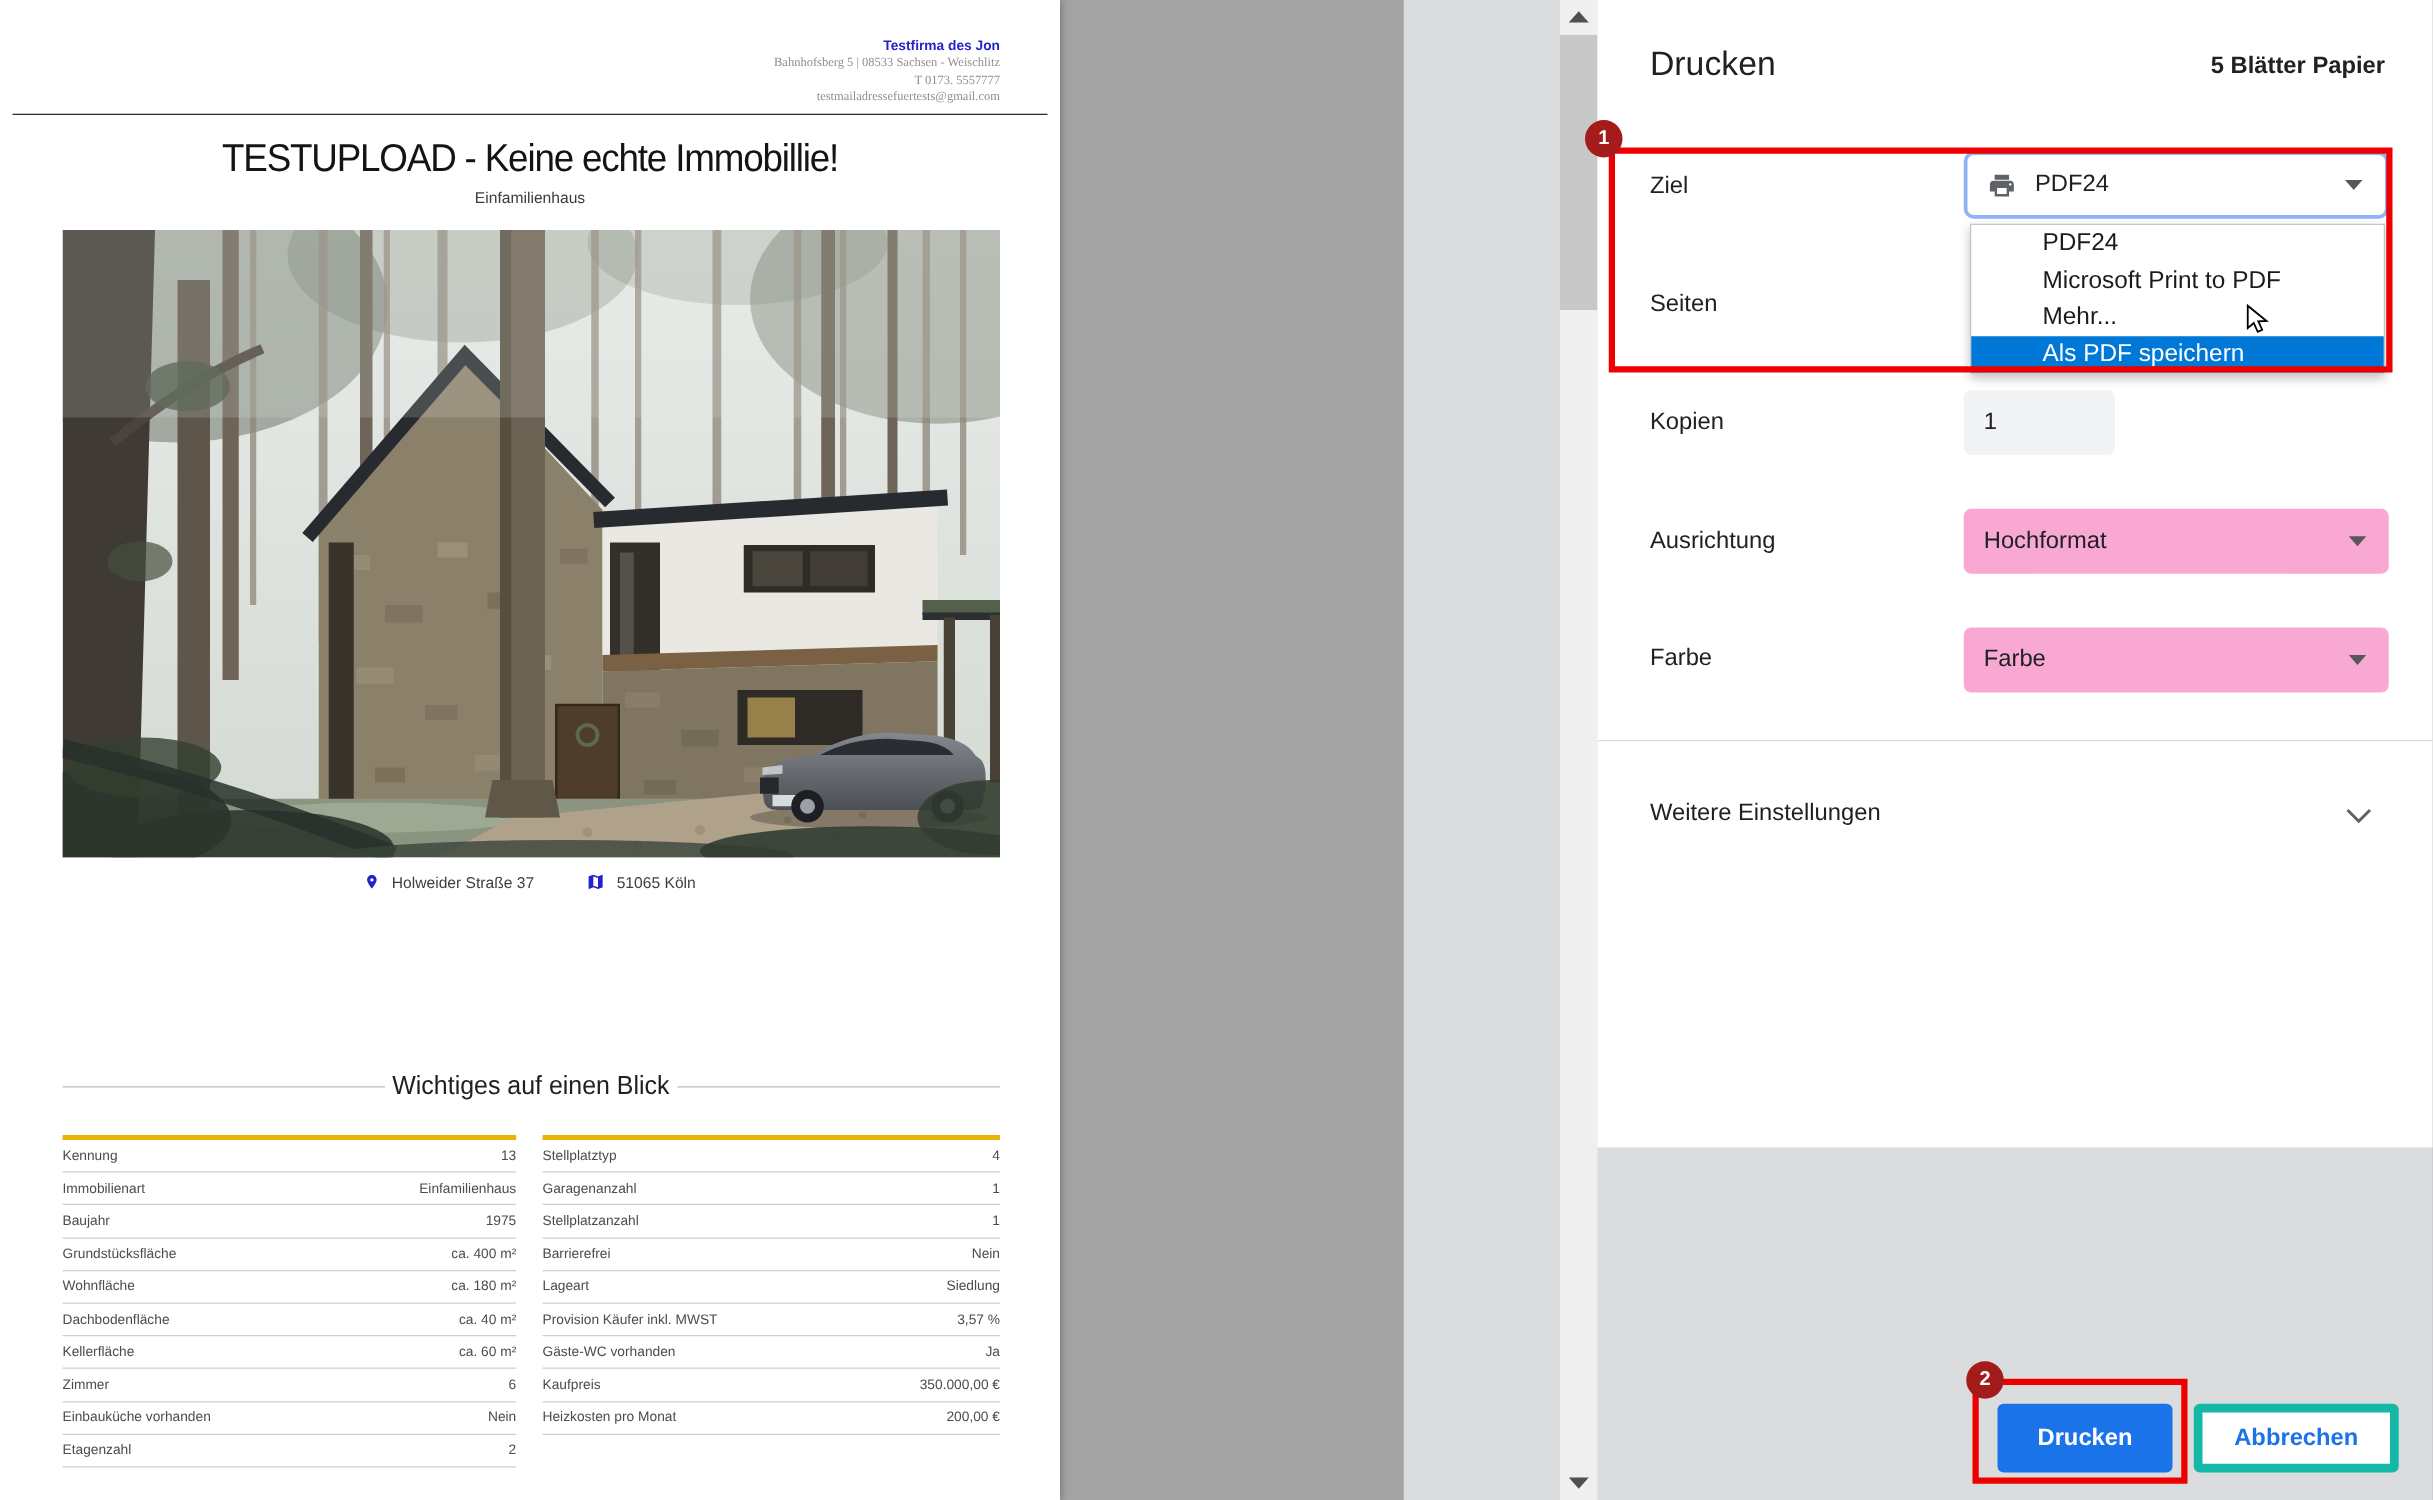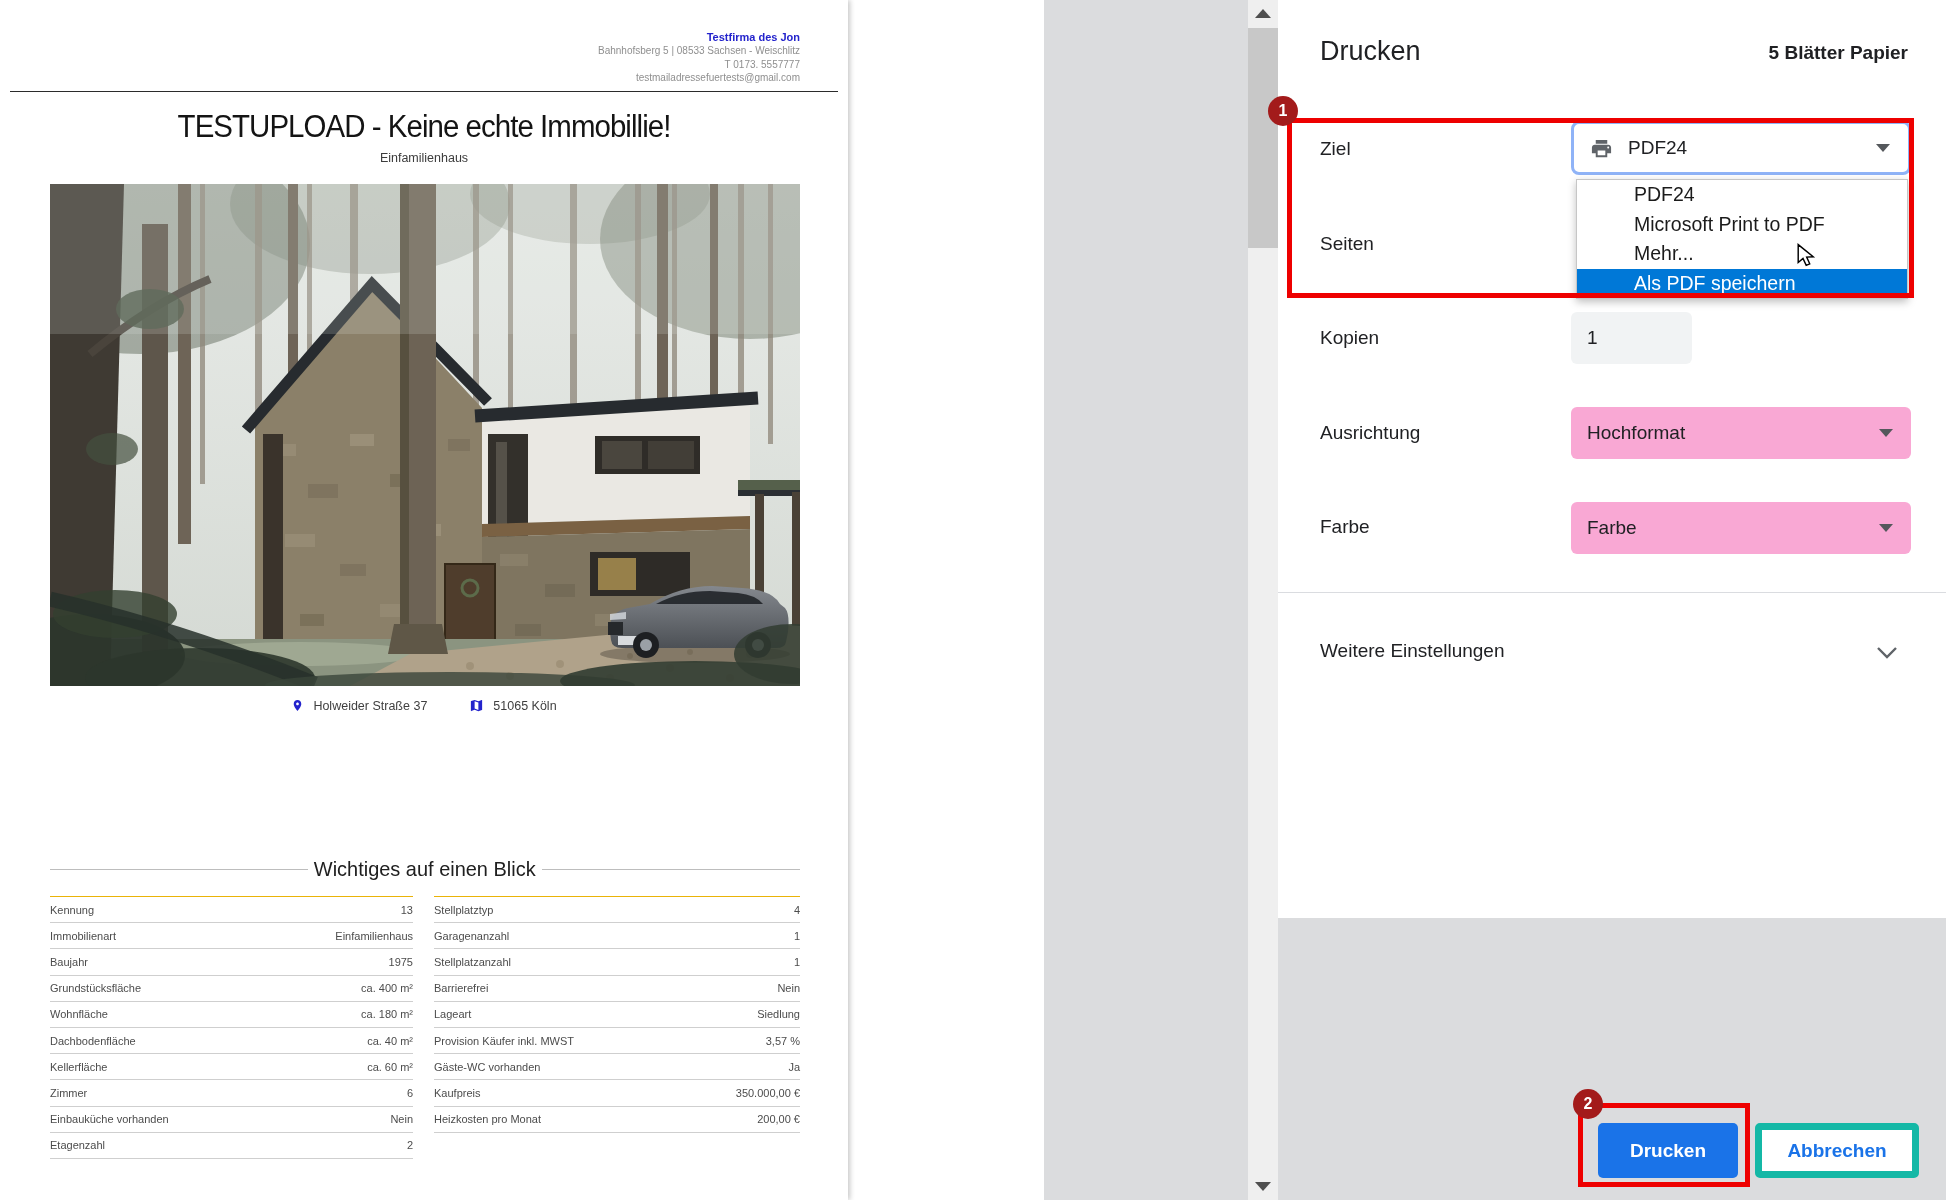--- a/index.html
+++ b/index.html
@@ -1,47 +1,47 @@
 <!DOCTYPE html>
 <html><head>
 <meta charset="utf-8">
 <style>
   * { margin:0; padding:0; box-sizing:border-box; }
   html,body { width:1946px; height:1200px; overflow:hidden; background:#dbdcde;
               font-family:"Liberation Sans", sans-serif; }
 
   
-  .preview { position:absolute; left:0; top:0; width:1044px; height:1200px; background:#ffffff; }
+  .preview { position:absolute; left:0; top:0; width:1123px; height:1200px; background:#a3a3a3; }
   .page { position:absolute; left:0; top:0; width:848px; height:1200px; background:#ffffff;
           box-shadow:2px 0 5px rgba(0,0,0,.22); }
 
   .doc-header { position:absolute; top:30px; right:48px; text-align:right; }
   .company-name { color:#2323cc; font-weight:bold; font-size:11px; line-height:14px; }
-  .company-line { color:#8f8f8f; font-size:10px; line-height:13.5px; }
+  .company-line { color:#8f8f8f; font-size:10px; line-height:13.5px;font-family:Liberation Serif, serif; }
   .header-rule { position:absolute; top:91px; left:10px; right:10px; height:0; border-top:1.5px solid #2b2b2b; }
 
   .doc-title { position:absolute; top:109px; left:0; width:848px; text-align:center;
                font-size:31px; color:#141414; letter-spacing:-1px; transform:scaleX(.95); font-weight:500; }
   .doc-subtitle { position:absolute; top:151px; left:0; width:848px; text-align:center;
                   font-size:12.5px; color:#3c3c3c; }
 
   .photo { position:absolute; left:50px; top:184px; width:750px; height:502px; overflow:hidden; }
   .photo svg { display:block; }
 
   .addr-row { position:absolute; top:697px; left:0; width:848px; display:flex; justify-content:center;
               align-items:center; gap:9px; font-size:12.5px; color:#3f3f3f; }
   .addr-row .gap { width:24px; }
   .addr-row svg { display:block; }
 
   .facts-heading { position:absolute; top:857px; left:50px; width:750px; display:flex; align-items:center; }
   .facts-heading .line { flex:1; border-top:1px solid #bdbdbd; }
   .facts-heading .txt { font-size:21px; color:#202020; transform:scaleX(.95); white-space:nowrap; }
 
   .facts { position:absolute; top:896px; left:50px; width:750px; display:flex; justify-content:space-between; }
-  .fcol { width:363px; border-top:1px solid #eab308; }
+  .fcol { width:363px; border-top:4px solid #eab308;margin-top:12px; }
   .fcol.right { width:366px; }
   .frow { height:26.2px; display:flex; justify-content:space-between; align-items:center;
           border-bottom:1px solid #cfcfcf; font-size:11px; color:#4c4c4c; }
 
   
   .scrollbar { position:absolute; left:1248px; top:0; width:30px; height:1200px; background:#efefef; }
   .sb-up { position:absolute; top:9px; left:7px; width:0; height:0;
            border-left:8px solid transparent; border-right:8px solid transparent; border-bottom:9px solid #4f4f4f; }
   .sb-down { position:absolute; bottom:9px; left:7px; width:0; height:0;
              border-left:8px solid transparent; border-right:8px solid transparent; border-top:9px solid #4f4f4f; }

